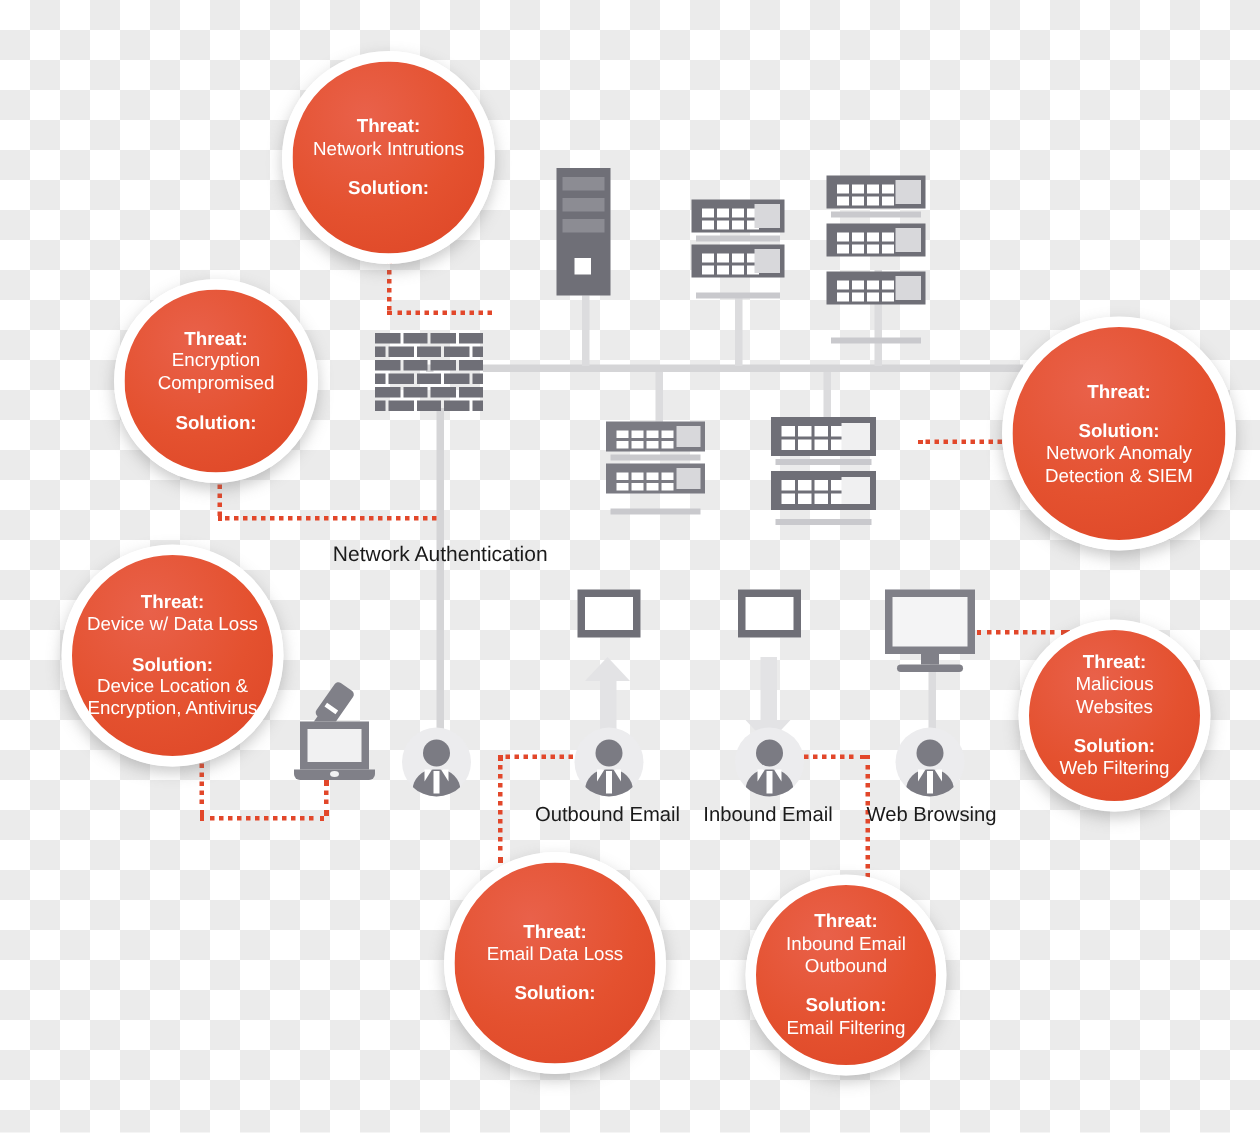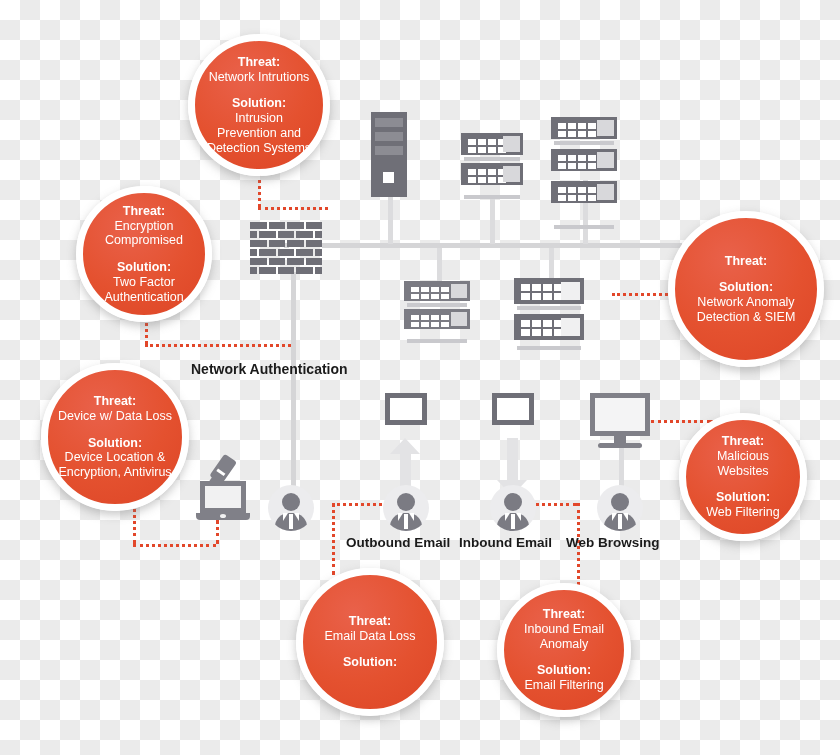--- a/index.html
+++ b/index.html
@@ -34,22 +34,22 @@
     display:flex;flex-direction:column;align-items:center;justify-content:center;
     box-shadow:0 4px 10px rgba(110,110,110,.38);
     line-height:1.18;
   }
   .bubble .lbl{font-weight:bold;}
   .bubble .grp{padding:0 10px;}
   .bubble .grp + .grp{margin-top:12px;}
 
   
   .node-label{
-    position:absolute;font-weight:bold;color:#1b1b1b;
-    white-space:nowrap;text-align:left;
+    position:absolute;font-weight:normal;color:#1b1b1b;
+    white-space:nowrap;text-align:center;
   }
 
   
   .ico{position:absolute;}
   .tower{width:36px;height:85px;background:#6f6f77;}
   .tower .slot{position:absolute;left:4px;width:28px;height:9px;background:#8c8c93;}
   .tower .btn{position:absolute;left:12px;bottom:14px;width:11px;height:11px;background:#ffffff;}
 
   .switch{position:relative;background:#6f6f77;box-sizing:border-box;}
   .switch .ports{position:absolute;left:7px;top:6px;display:grid;gap:2px;}
@@ -410,32 +410,30 @@
   <div class="node-label" style="left:459px;top:535px;width:106px;font-size:13.5px;">Inbound Email</div>
   <div class="node-label" style="left:566px;top:535px;width:110px;font-size:13.5px;">Web Browsing</div>
 
   <div class="bubble" style="left:188px;top:34px;width:142px;height:142px;font-size:12.5px;">
     <div class="grp">
       <div class="lbl">Threat:</div>
       <div>Network Intrutions</div>
     </div>
     <div class="grp">
       <div class="lbl">Solution:</div>
-      <div>Intrusion Prevention and Detection Systems</div>
     </div>
   </div>
 
   <div class="bubble" style="left:76px;top:186px;width:136px;height:136px;font-size:12.5px;">
     <div class="grp">
       <div class="lbl">Threat:</div>
       <div>Encryption Compromised</div>
     </div>
     <div class="grp">
       <div class="lbl">Solution:</div>
-      <div>Two Factor Authentication</div>
     </div>
   </div>
 
   <div class="bubble" style="left:668px;top:211px;width:156px;height:156px;font-size:12.5px;">
     <div class="grp">
       <div class="lbl">Threat:</div>
     </div>
     <div class="grp">
       <div class="lbl">Solution:</div>
       <div>Network Anomaly Detection &amp; SIEM</div>
@@ -470,21 +468,21 @@
       <div>Email Data Loss</div>
     </div>
     <div class="grp">
       <div class="lbl">Solution:</div>
     </div>
   </div>
 
   <div class="bubble" style="left:497px;top:583px;width:134px;height:134px;font-size:12.5px;">
     <div class="grp">
       <div class="lbl">Threat:</div>
-      <div>Inbound Email Anomaly</div>
+      <div>Inbound Email Outbound</div>
     </div>
     <div class="grp">
       <div class="lbl">Solution:</div>
       <div>Email Filtering</div>
     </div>
   </div>
 
 </div>
 
 </body></html>

